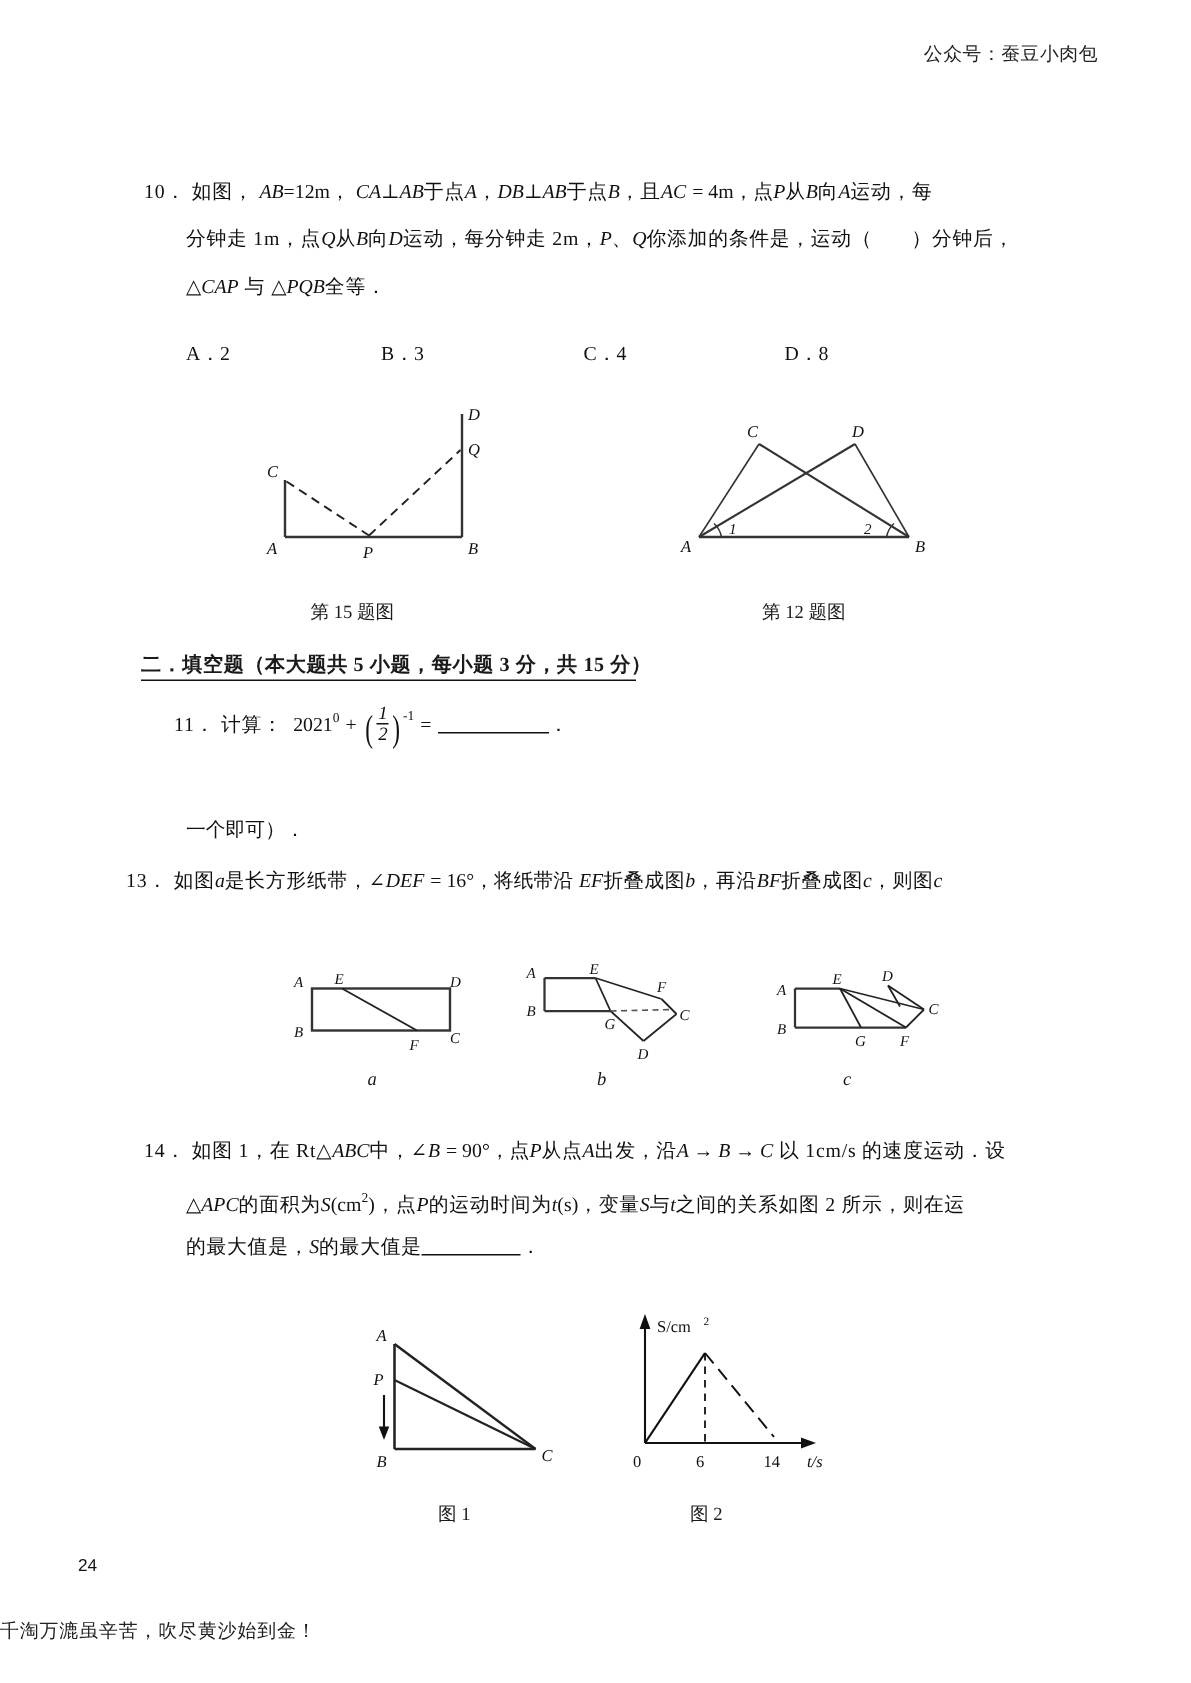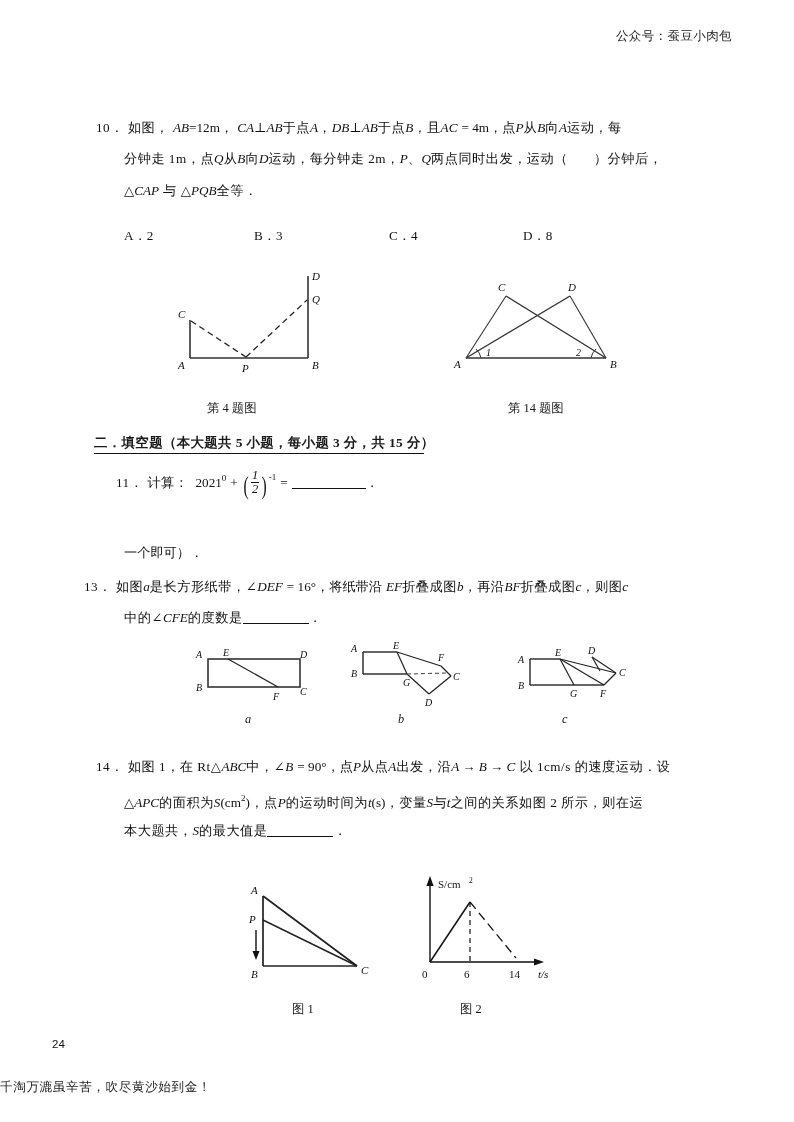--- a/index.html
+++ b/index.html
@@ -142,21 +142,21 @@
 <body>
 
 <div class="page">
 
   <div class="header">公众号：蚕豆小肉包</div>
 
   <div class="qline" style="left:96px; top:118px;">
     <span class="cn">10．</span><span class="sp1"></span><span class="cn">如图，</span><span class="sp1"></span><span class="it">AB</span><span>=12m，</span><span class="sp1"></span><span class="it">CA</span><span>⊥</span><span class="it">AB</span><span class="cn">于点</span><span class="it">A</span><span class="cn">，</span><span class="it">DB</span><span>⊥</span><span class="it">AB</span><span class="cn">于点</span><span class="it">B</span><span class="cn">，且</span><span class="it">AC</span><span class="sp1"></span><span>= 4m，点</span><span class="it">P</span><span class="cn">从</span><span class="it">B</span><span class="cn">向</span><span class="it">A</span><span class="cn">运动，每</span>
   </div>
   <div class="qline" style="left:124px; top:149px;">
-    <span class="cn">分钟走 1m，点</span><span class="it">Q</span><span class="cn">从</span><span class="it">B</span><span class="cn">向</span><span class="it">D</span><span class="cn">运动，每分钟走 2m，</span><span class="it">P</span><span class="cn">、</span><span class="it">Q</span><span class="cn">两点同时出发，运动（</span><span style="display:inline-block;width:26px;"></span><span class="cn">）分钟后，</span>
+    <span class="cn">分钟走 1m，点</span><span class="it">Q</span><span class="cn">从</span><span class="it">B</span><span class="cn">向</span><span class="it">D</span><span class="cn">运动，每分钟走 2m，</span><span class="it">P</span><span class="cn">、</span><span class="it">Q</span><span class="cn">你添加的条件是，运动（</span><span style="display:inline-block;width:26px;"></span><span class="cn">）分钟后，</span>
   </div>
   <div class="qline" style="left:124px; top:181px;">
     <span>△</span><span class="it">CAP</span><span class="sp1"></span><span class="cn">与</span><span class="sp1"></span><span>△</span><span class="it">PQB</span><span class="cn">全等．</span>
   </div>
 
   <div class="qline" style="left:124px; top:226px;">A．2</div>
   <div class="qline" style="left:254px; top:226px;">B．3</div>
   <div class="qline" style="left:389px; top:226px;">C．4</div>
   <div class="qline" style="left:523px; top:226px;">D．8</div>
 
@@ -192,37 +192,34 @@
       <path d="M143 80 A 16 16 0 0 1 148 71" fill="none" stroke="#333" stroke-width="1"></path>
       <text x="6" y="90" font-size="11">A</text>
       <text x="162" y="90" font-size="11">B</text>
       <text x="50" y="13" font-size="11">C</text>
       <text x="120" y="13" font-size="11">D</text>
       <text x="38" y="78" font-size="10">1</text>
       <text x="128" y="78" font-size="10">2</text>
     </svg>
   </div>
 
-  <div class="caption" style="left:207px; top:400px;">第 4 题图</div>
-  <div class="caption" style="left:508px; top:400px;">第 14 题图</div>
+  <div class="caption" style="left:207px; top:400px;">第 15 题图</div>
+  <div class="caption" style="left:508px; top:400px;">第 12 题图</div>
 
   <div class="section-title" style="left:94px; top:434px;">二．填空题（本大题共 5 小题，每小题 3 分，共 15 分）</div>
   <div class="section-title-underline" style="left:94px; top:453px; width:330px;"></div>
 
   <div class="qline" style="left:96px; top:468px;margin-left:20px;">
     <span class="cn">11．</span><span class="sp1"></span><span class="cn">计算：</span><span class="sp2"></span><span>2021</span><span class="sup">0</span><span class="sp1"></span><span>+</span><span class="sp1"></span><span class="paren-big">(</span><span class="frac"><span class="top">1</span><span class="bar"></span><span class="bot">2</span></span><span class="paren-big">)</span><span class="supneg">-1</span><span class="sp1"></span><span>=</span><span class="sp1"></span><span class="blank" style="width:74px;"></span><span class="cn">．</span>
   </div>
 
   <div class="qline" style="left:124px; top:543px;">一个即可）．</div>
 
   <div class="qline" style="left:84px; top:577px;">
     <span class="cn">13．</span><span class="sp1"></span><span class="cn">如图</span><span class="it">a</span><span class="cn">是长方形纸带，∠</span><span class="it">DEF</span><span class="sp1"></span><span>= 16°，将纸带沿</span><span class="sp1"></span><span class="it">EF</span><span class="cn">折叠成图</span><span class="it">b</span><span class="cn">，再沿</span><span class="it">BF</span><span class="cn">折叠成图</span><span class="it">c</span><span class="cn">，则图</span><span class="it">c</span>
-  </div>
-  <div class="qline" style="left:124px; top:608px;">
-    <span class="cn">中的∠</span><span class="it">CFE</span><span class="cn">的度数是</span><span class="blank" style="width:66px;"></span><span class="cn">．</span>
   </div>
 
   <div class="figure" style="left:190px; top:645px;">
     <svg width="120" height="62" viewBox="0 0 120 62">
       <rect x="18" y="14" width="92" height="28" fill="none" stroke="#333" stroke-width="1.6"></rect>
       <line x1="38" y1="14" x2="88" y2="42" stroke="#222" stroke-width="1.2"></line>
       <text x="6" y="13" font-size="10">A</text>
       <text x="6" y="46" font-size="10">B</text>
       <text x="110" y="13" font-size="10">D</text>
       <text x="110" y="50" font-size="10">C</text>
@@ -278,21 +275,21 @@
   <div class="caption-it" style="left:398px; top:712px;">b</div>
   <div class="caption-it" style="left:562px; top:712px;">c</div>
 
   <div class="qline" style="left:96px; top:757px;">
     <span class="cn">14．</span><span class="sp1"></span><span class="cn">如图 1，在 Rt△</span><span class="it">ABC</span><span class="cn">中，∠</span><span class="it">B</span><span class="sp1"></span><span>= 90°，点</span><span class="it">P</span><span class="cn">从点</span><span class="it">A</span><span class="cn">出发，沿</span><span class="it">A → B → C</span><span class="sp1"></span><span class="cn">以 1cm/s 的速度运动．设</span>
   </div>
   <div class="qline" style="left:124px; top:789px;">
     <span>△</span><span class="it">APC</span><span class="cn">的面积为</span><span class="it">S</span><span>(cm</span><span class="sup">2</span><span class="cn">)，点</span><span class="it">P</span><span class="cn">的运动时间为</span><span class="it">t</span><span>(s)</span><span class="cn">，变量</span><span class="it">S</span><span class="cn">与</span><span class="it">t</span><span class="cn">之间的关系如图 2 所示，则在运</span>
   </div>
   <div class="qline" style="left:124px; top:821px;">
-    <span class="cn">本大题共，</span><span class="it">S</span><span class="cn">的最大值是</span><span class="blank" style="width:66px;"></span><span class="cn">．</span>
+    <span class="cn">的最大值是，</span><span class="it">S</span><span class="cn">的最大值是</span><span class="blank" style="width:66px;"></span><span class="cn">．</span>
   </div>
 
   <div class="figure" style="left:235px; top:882px;">
     <svg width="150" height="105" viewBox="0 0 150 105">
       <line x1="28" y1="14" x2="28" y2="84" stroke="#222" stroke-width="1.7"></line>
       <line x1="28" y1="84" x2="122" y2="84" stroke="#222" stroke-width="1.7"></line>
       <line x1="28" y1="14" x2="122" y2="84" stroke="#222" stroke-width="1.7"></line>
       <line x1="28" y1="38" x2="122" y2="84" stroke="#222" stroke-width="1.4"></line>
       <line x1="21" y1="48" x2="21" y2="72" stroke="#111" stroke-width="1.4"></line>
       <polygon points="21,78 17.5,69 24.5,69" fill="#111"></polygon>

